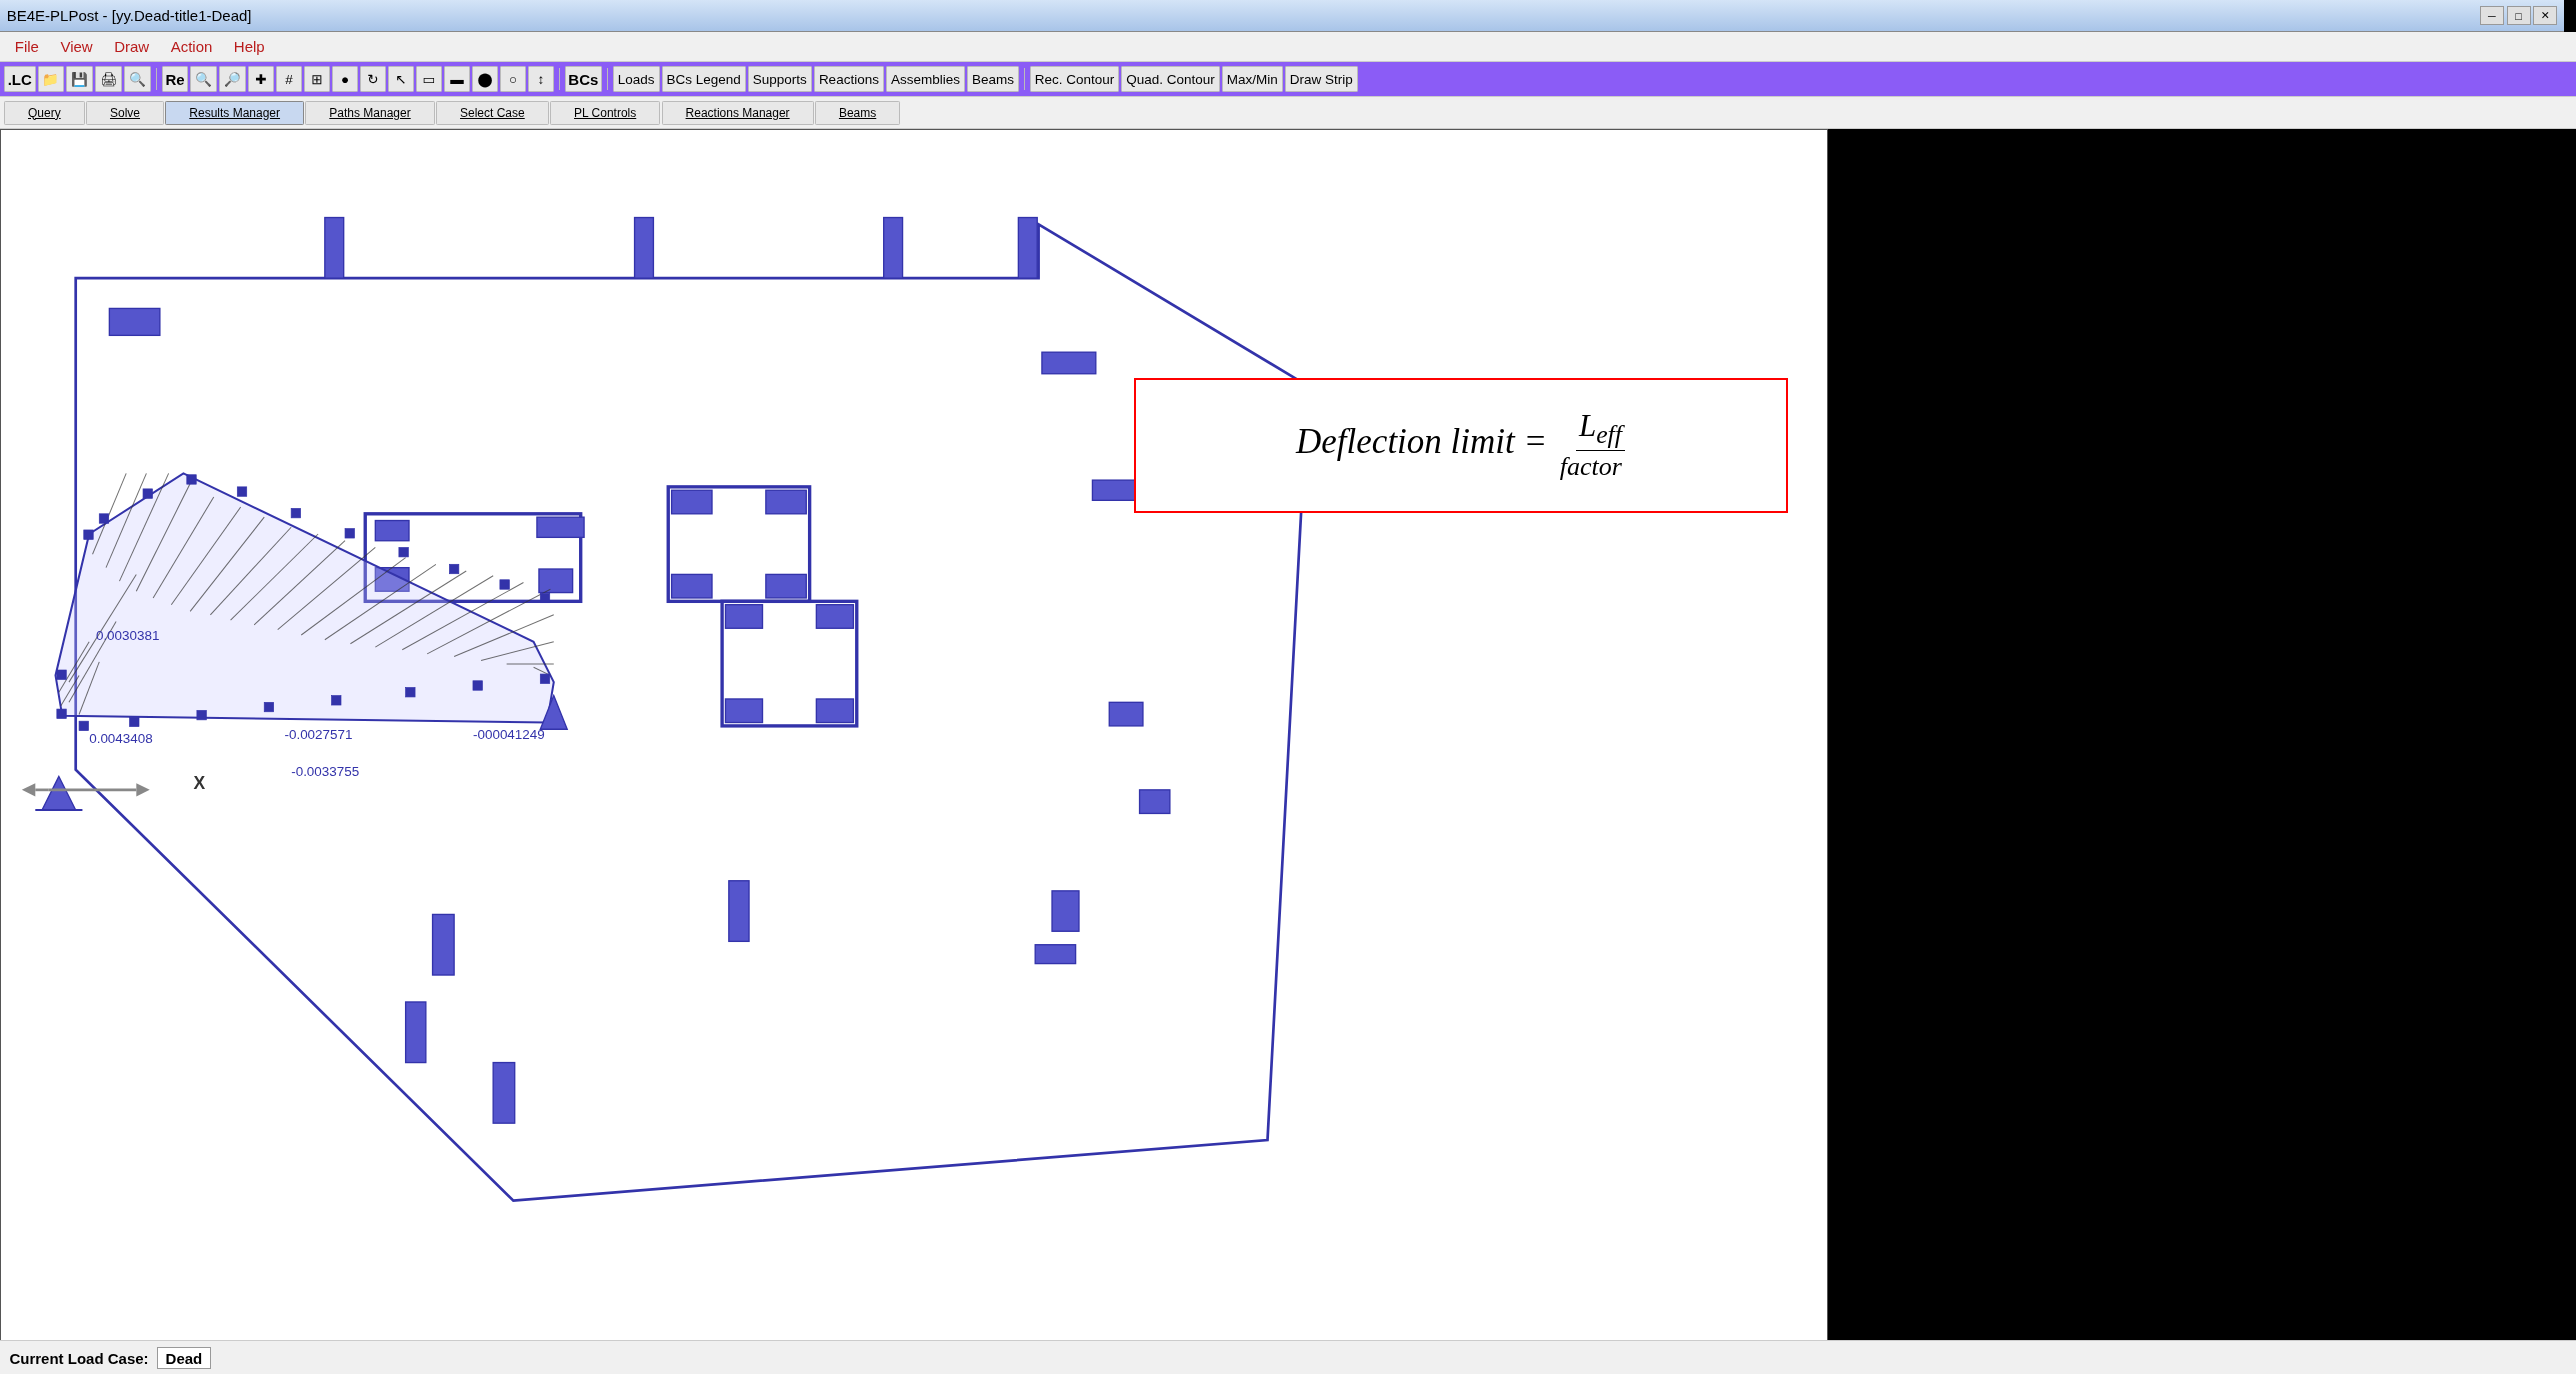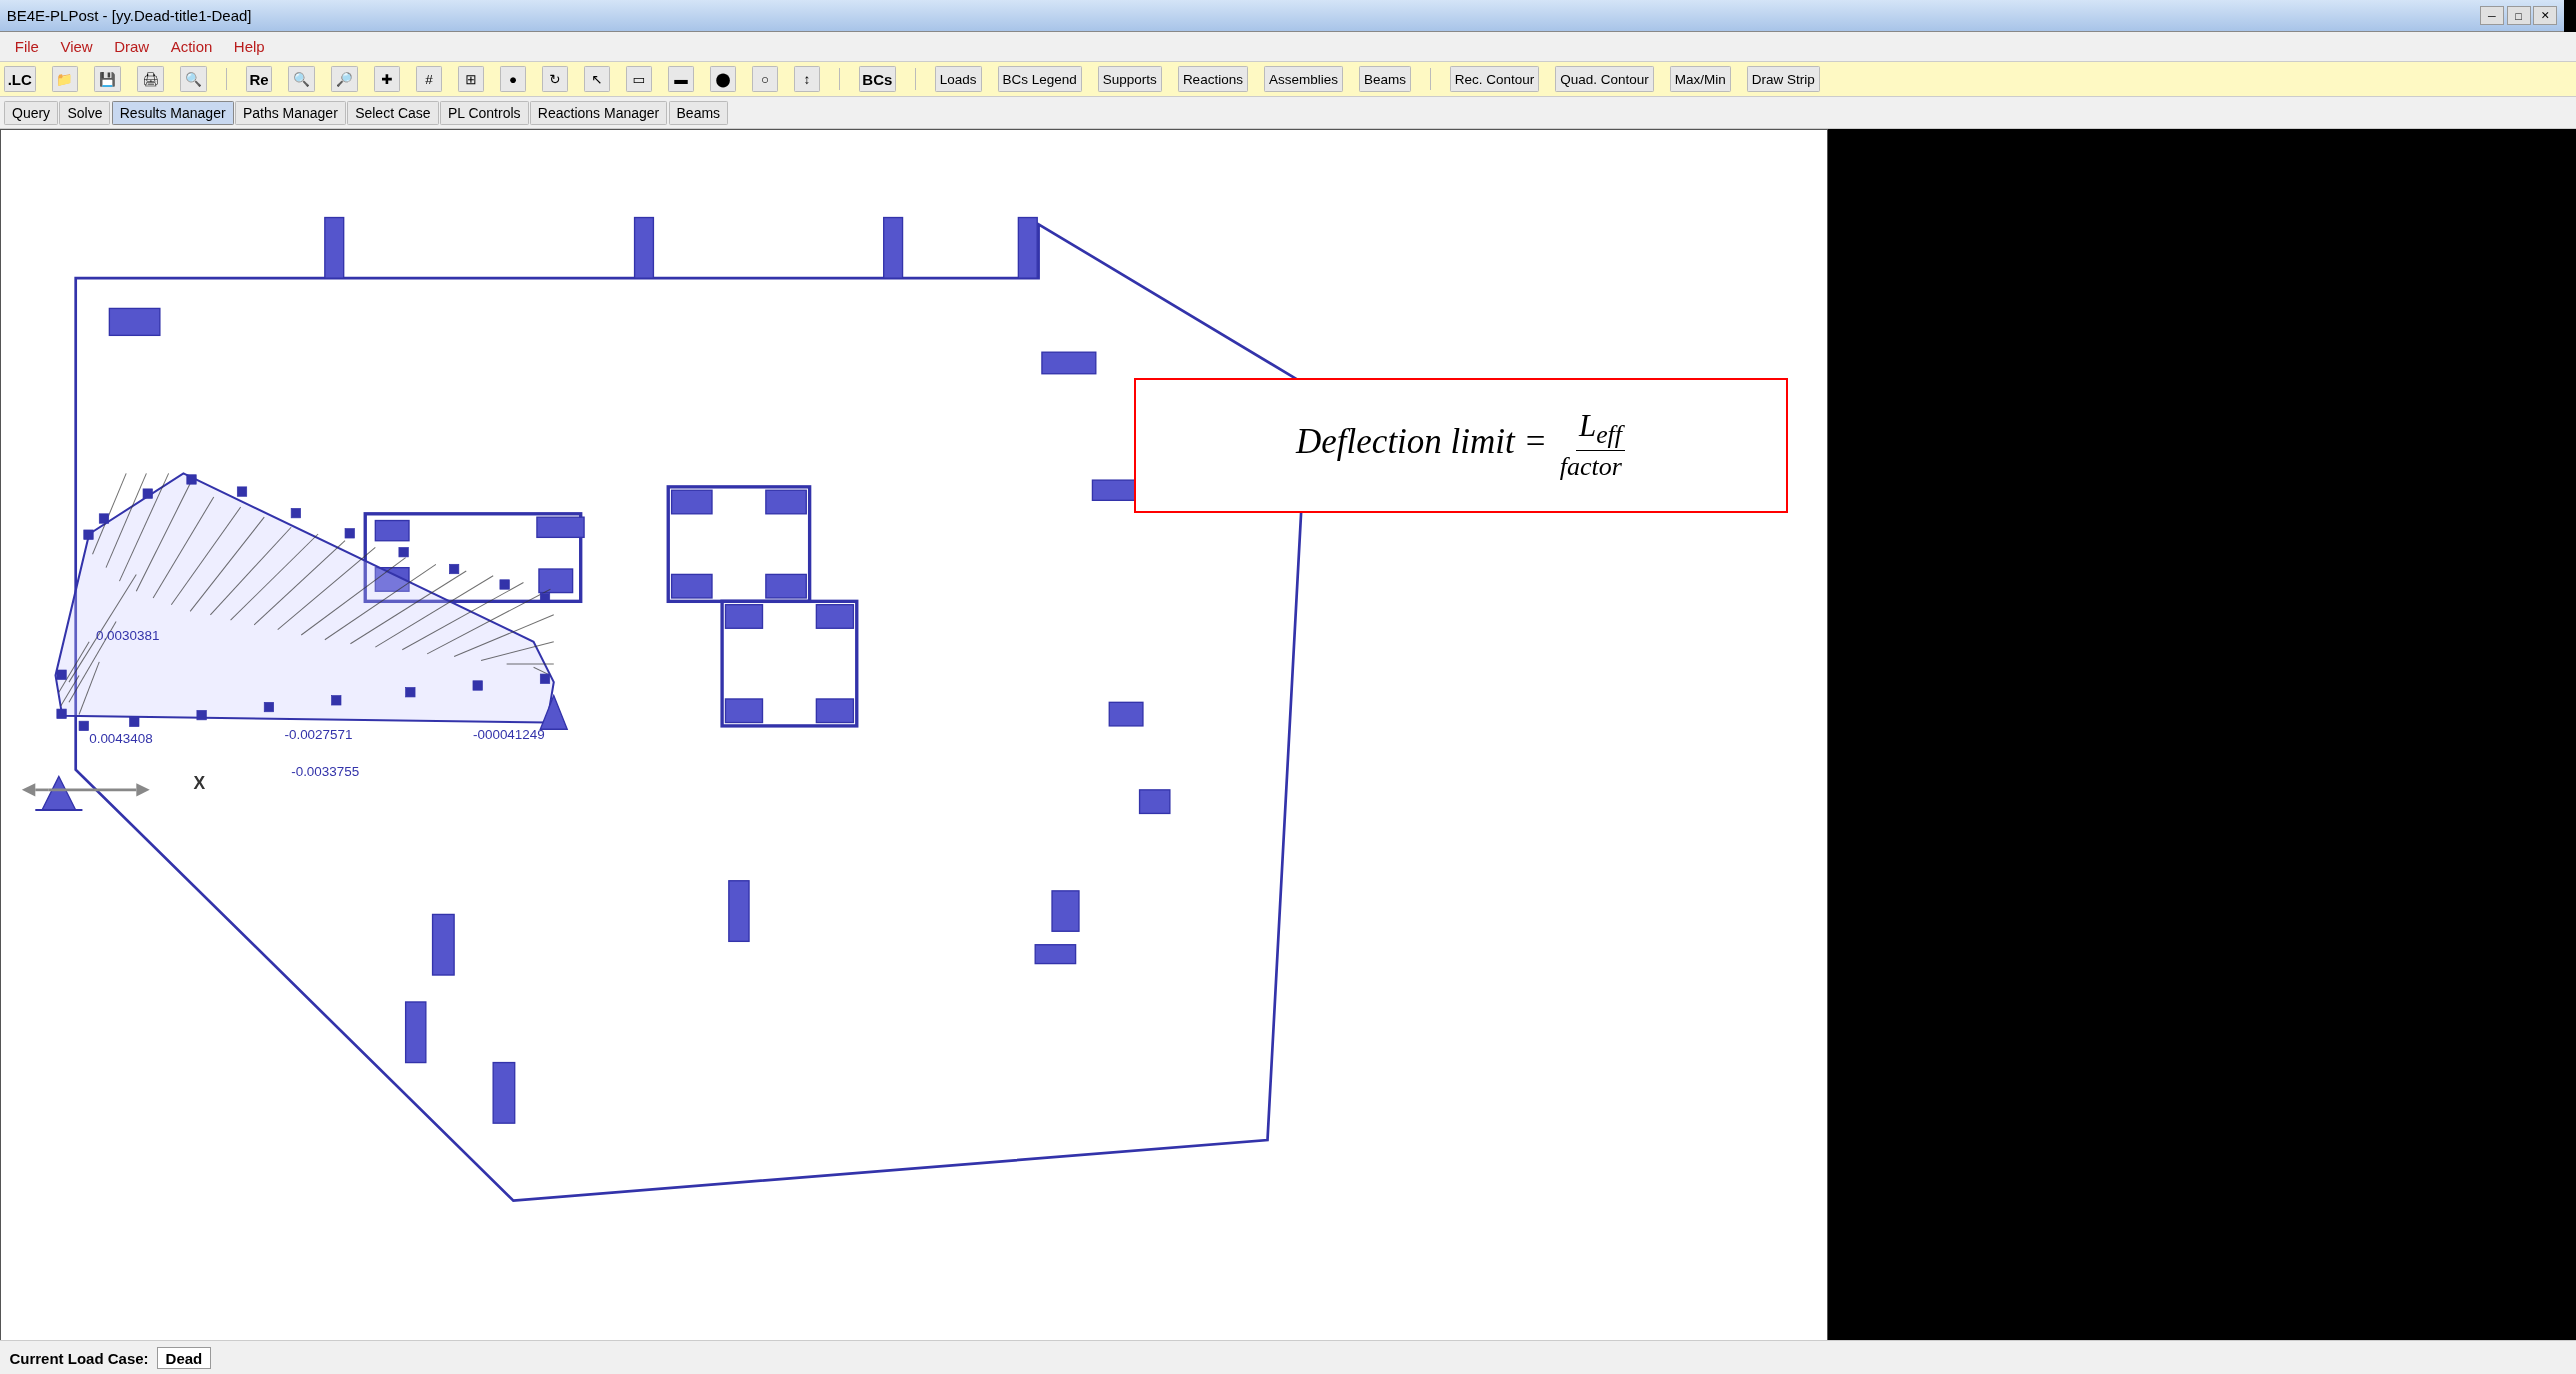--- a/index.html
+++ b/index.html
@@ -64,26 +64,26 @@
       color: #b91c1c;
       cursor: pointer;
       border-radius: 2px;
     }
 
     
     #toolbar1 {
       position: absolute;
       top: 62px; left: 0; right: 0;
       height: 35px;
-      background: #fef9c3;
+      background: #8b5cf6;
       border-bottom: 0.7px solid #ccc;
       display: flex;
       align-items: center;
       padding: 0 4px;
-      gap: 16px;
+      gap: 2px;
     }
     .tb-btn {
       height: 26px;
       min-width: 26px;
       padding: 0 4px;
       border: 0.7px solid #bbb;
       background: #e8e8e8;
       cursor: pointer;
       display: flex;
       align-items: center;
@@ -110,29 +110,30 @@
       height: 32px;
       background: #f0f0f0;
       border-bottom: 0.7px solid #ccc;
       display: flex;
       align-items: center;
       padding: 0 4px;
       gap: 1.3px;
     }
     .tb2-btn {
       height: 24px;
-      padding: 0 7px;
+      padding: 0 23px;
       border: 0.7px solid #bbb;
       background: #e8e8e8;
       cursor: pointer;
       display: flex;
       align-items: center;
       justify-content: center;
-      font-size: 14px;
+      font-size: 12px;
       border-radius: 1.3px;
+      text-decoration: underline;
     }
     .tb2-btn.active {
       background: #c8d8f0;
       border-color: #888;
     }
 
     
     #canvas-area {
       position: absolute;
       top: 129px; left: 0;

